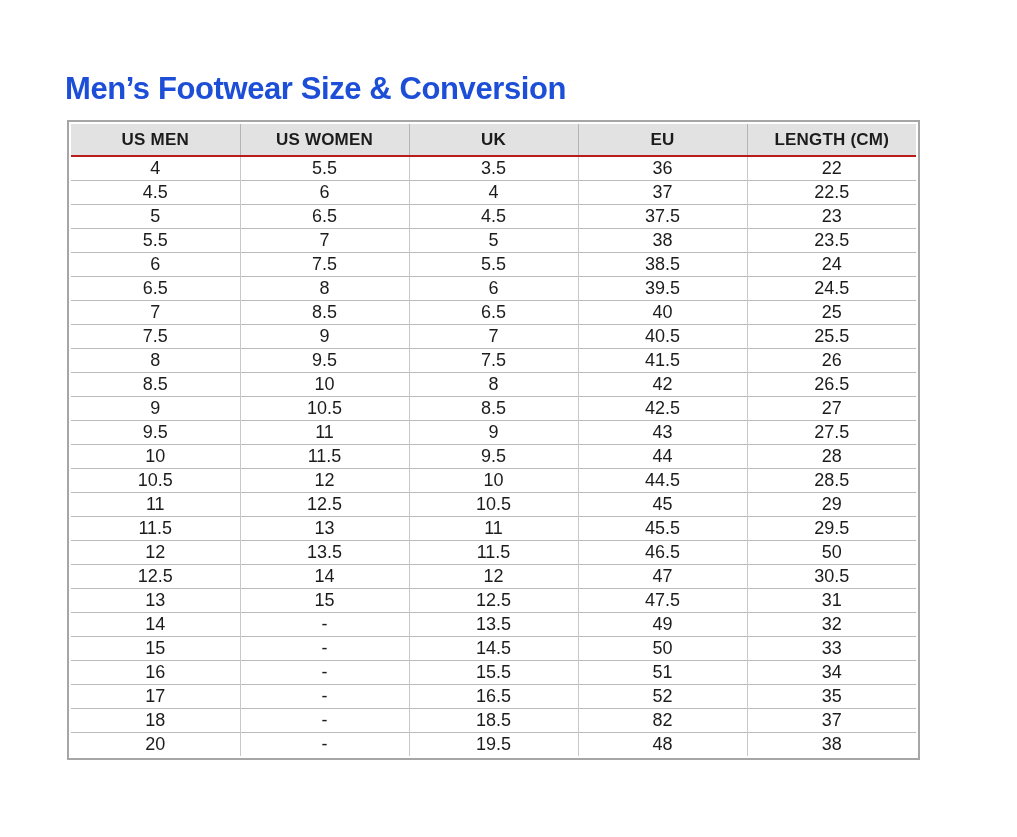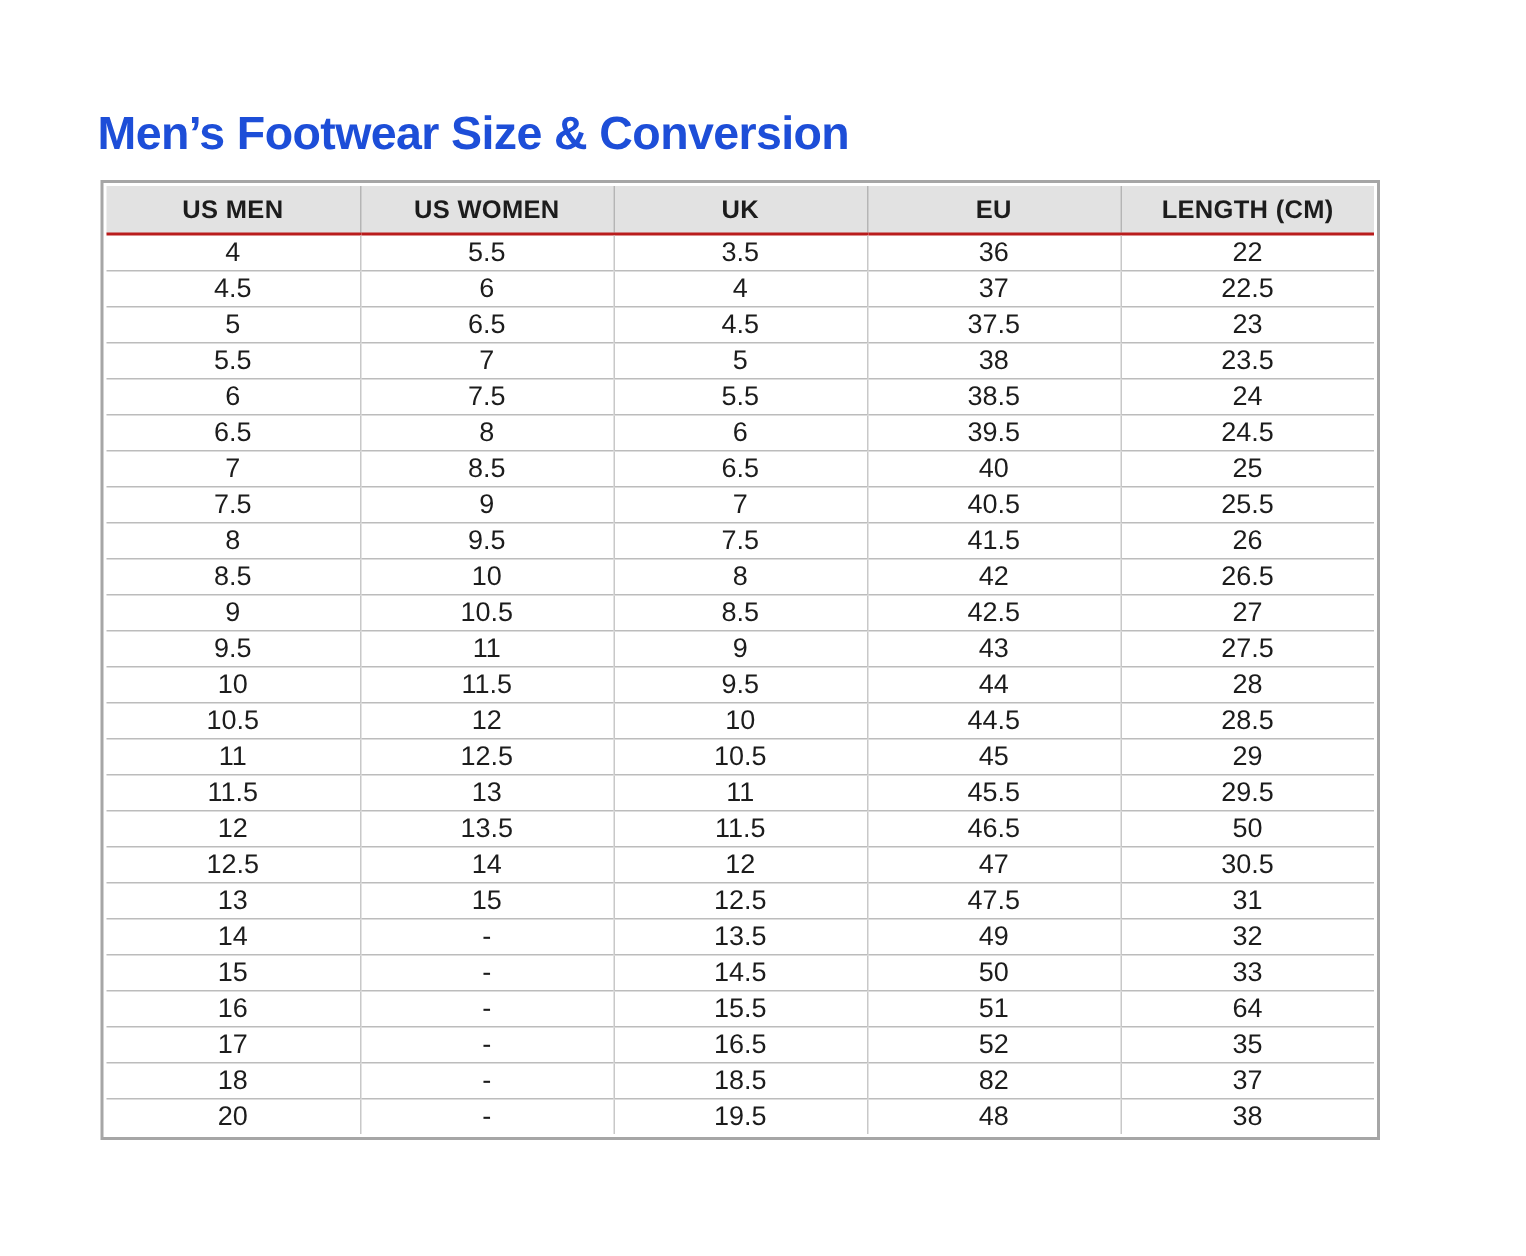--- a/index.html
+++ b/index.html
@@ -227,21 +227,21 @@
             <td>-</td>
             <td>14.5</td>
             <td>50</td>
             <td>33</td>
           </tr>
           <tr>
             <td>16</td>
             <td>-</td>
             <td>15.5</td>
             <td>51</td>
-            <td>64</td>
+            <td>34</td>
           </tr>
           <tr>
             <td>17</td>
             <td>-</td>
             <td>16.5</td>
             <td>52</td>
             <td>35</td>
           </tr>
           <tr>
             <td>18</td>

